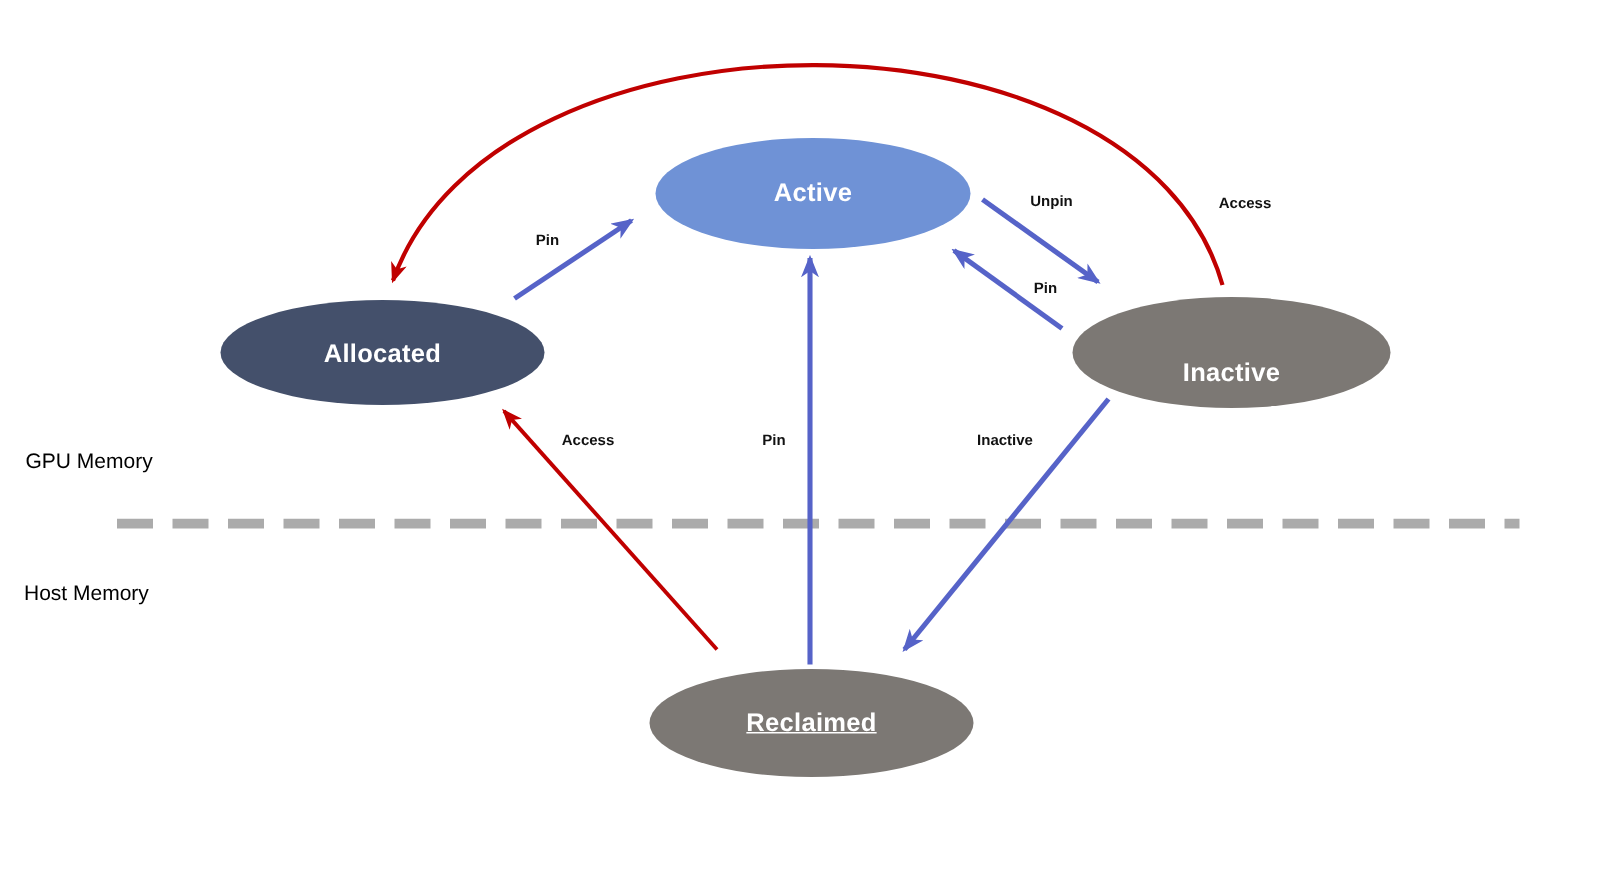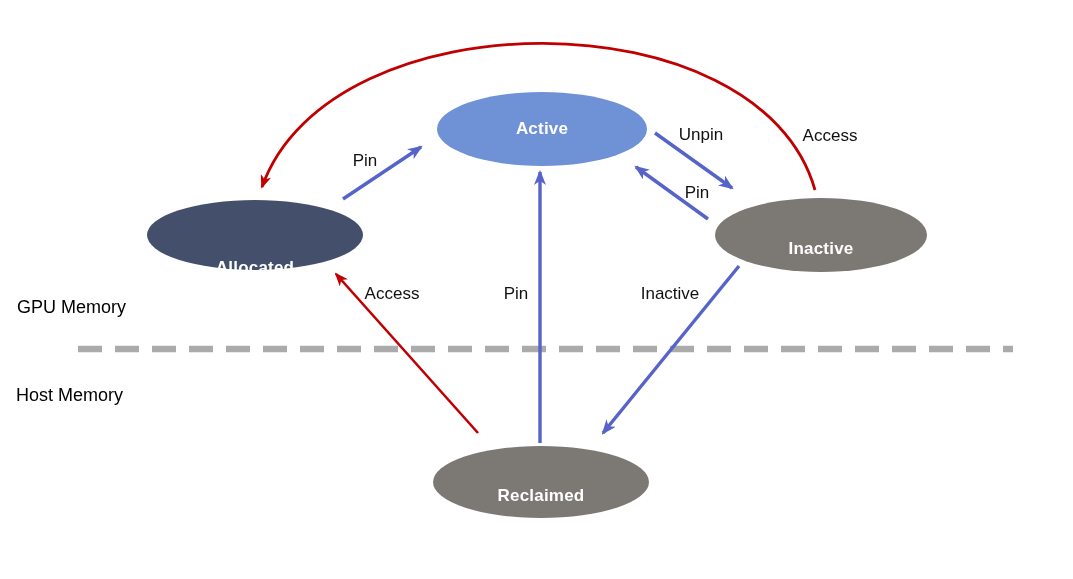--- a/index.html
+++ b/index.html
@@ -28,28 +28,28 @@
     user-select: none;
   }
   .node-label {
     color: #ffffff;
     font-size: 17px;
     font-weight: 600;
     letter-spacing: 0.2px;
   }
   .edge-label {
     color: #111111;
-    font-size: 17px;
-    font-weight: 400;
+    font-size: 10px;
+    font-weight: 700;
   }
   .region-label {
     position: absolute;
     transform: translateY(-50%);
     color: #000000;
-    font-size: 18px;
+    font-size: 14px;
     font-weight: 500;
     white-space: nowrap;
   }
 </style>
 </head>
 <body>
 
 <div id="canvas">
 
   <svg id="diagram-svg" viewBox="0 0 1073 579" xmlns="http://www.w3.org/2000/svg">
@@ -78,23 +78,23 @@
 
     <path d="M739,266 L603,433" fill="none" stroke-width="3.4" marker-end="url(#arrow-blue)" stroke="#5663C8"></path>
 
     <ellipse cx="542" cy="129" rx="105" ry="37" fill="#6F92D6"></ellipse>
     <ellipse cx="255" cy="235" rx="108" ry="35" fill="#44506B"></ellipse>
     <ellipse cx="821" cy="235" rx="106" ry="37" fill="#7C7874"></ellipse>
     <ellipse cx="541" cy="482" rx="108" ry="36" fill="#7C7874"></ellipse>
   </svg>
 
   <div class="lbl node-label" style="left:542px; top:129px;">Active</div>
-  <div class="lbl node-label" style="left:255px; top:236px;margin-top:32px;">Allocated</div>
+  <div class="lbl node-label" style="left:255px; top:236px;">Allocated</div>
   <div class="lbl node-label" style="left:821px; top:236px;margin-top:13px;">Inactive</div>
-  <div class="lbl node-label" style="left:541px; top:496px;">Reclaimed</div>
+  <div class="lbl node-label" style="left:541px; top:482px;text-decoration:underline;">Reclaimed</div>
 
   <div class="lbl edge-label" style="left:365px; top:161px;">Pin</div>
   <div class="lbl edge-label" style="left:701px; top:135px;">Unpin</div>
   <div class="lbl edge-label" style="left:697px; top:193px;">Pin</div>
   <div class="lbl edge-label" style="left:830px; top:136px;">Access</div>
   <div class="lbl edge-label" style="left:392px; top:294px;">Access</div>
   <div class="lbl edge-label" style="left:516px; top:294px;">Pin</div>
   <div class="lbl edge-label" style="left:670px; top:294px;">Inactive</div>
 
   <div class="region-label" style="left:17px; top:307px;">GPU Memory</div>

